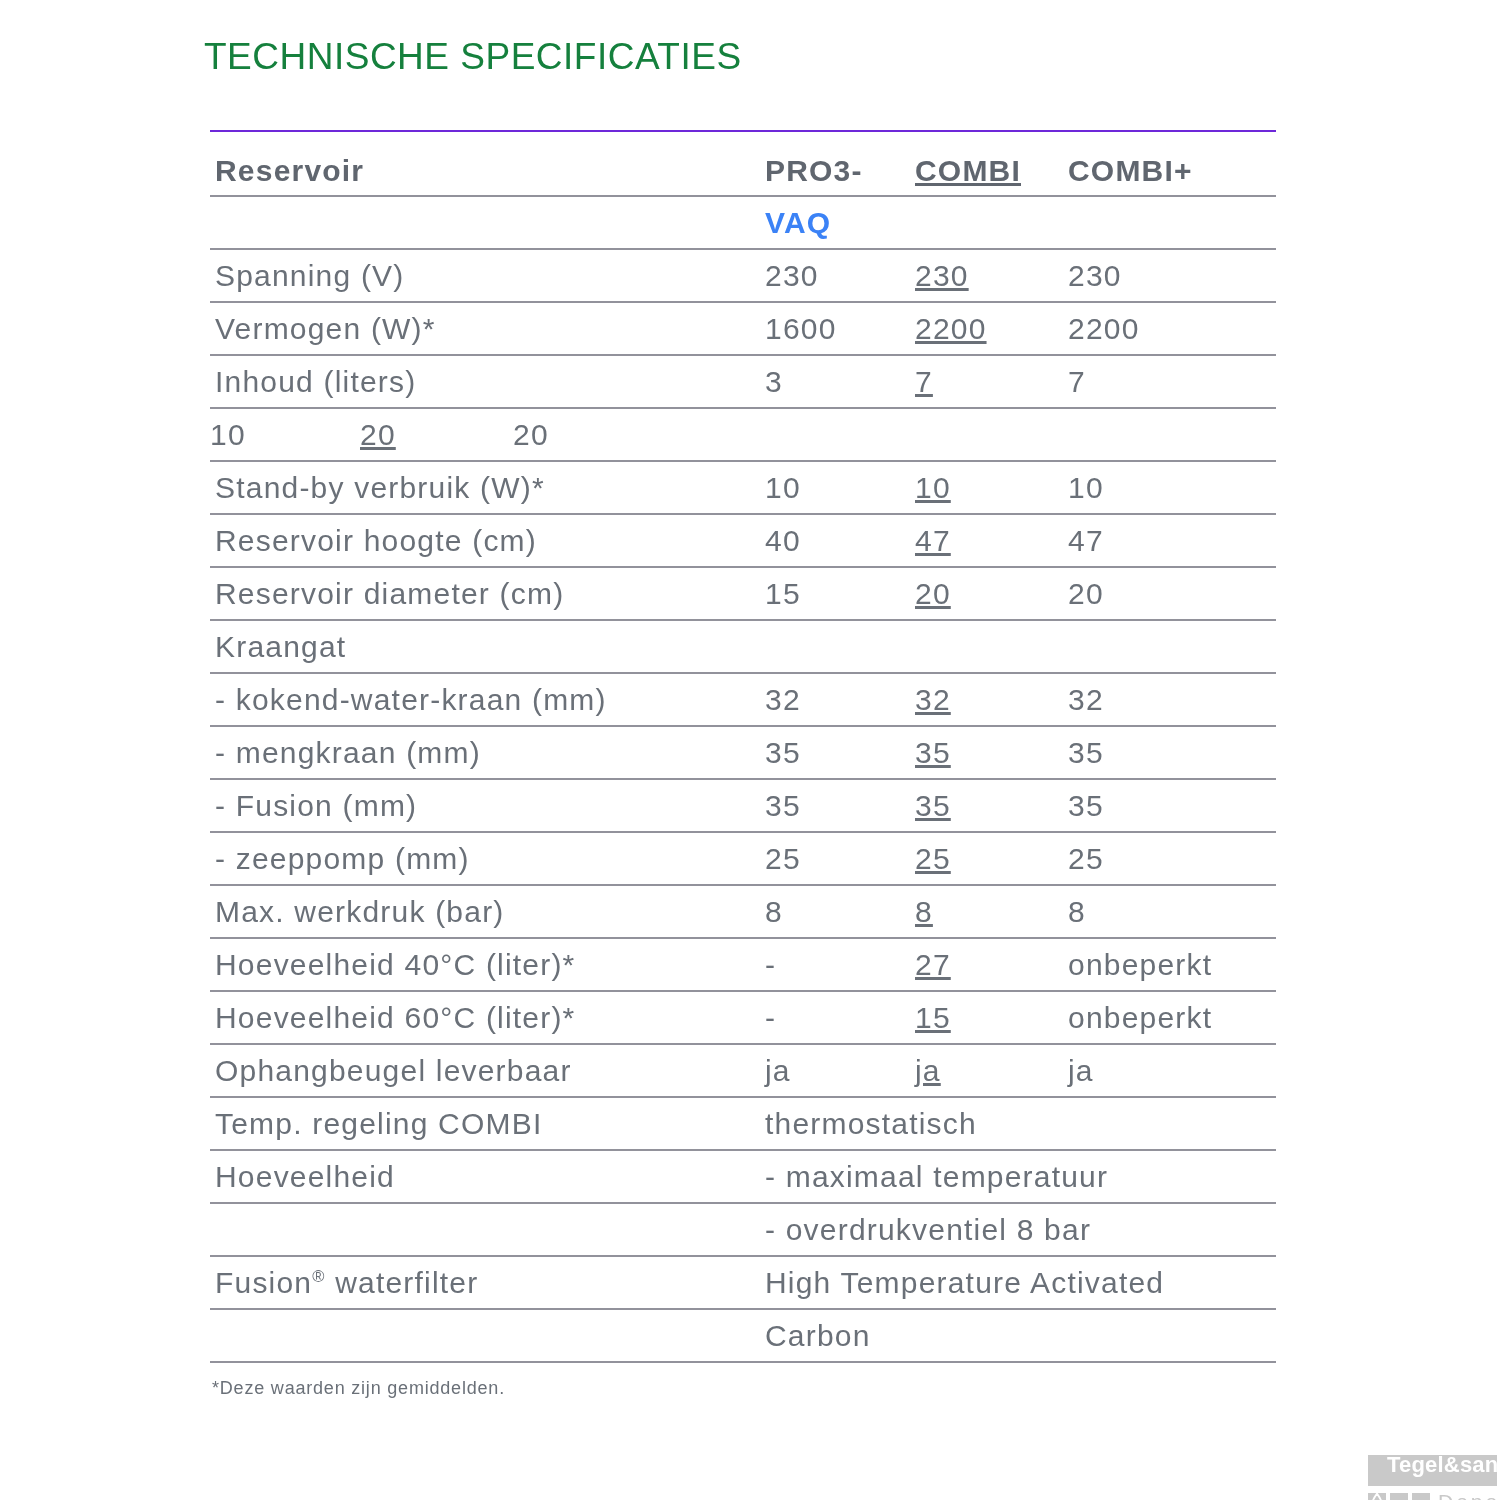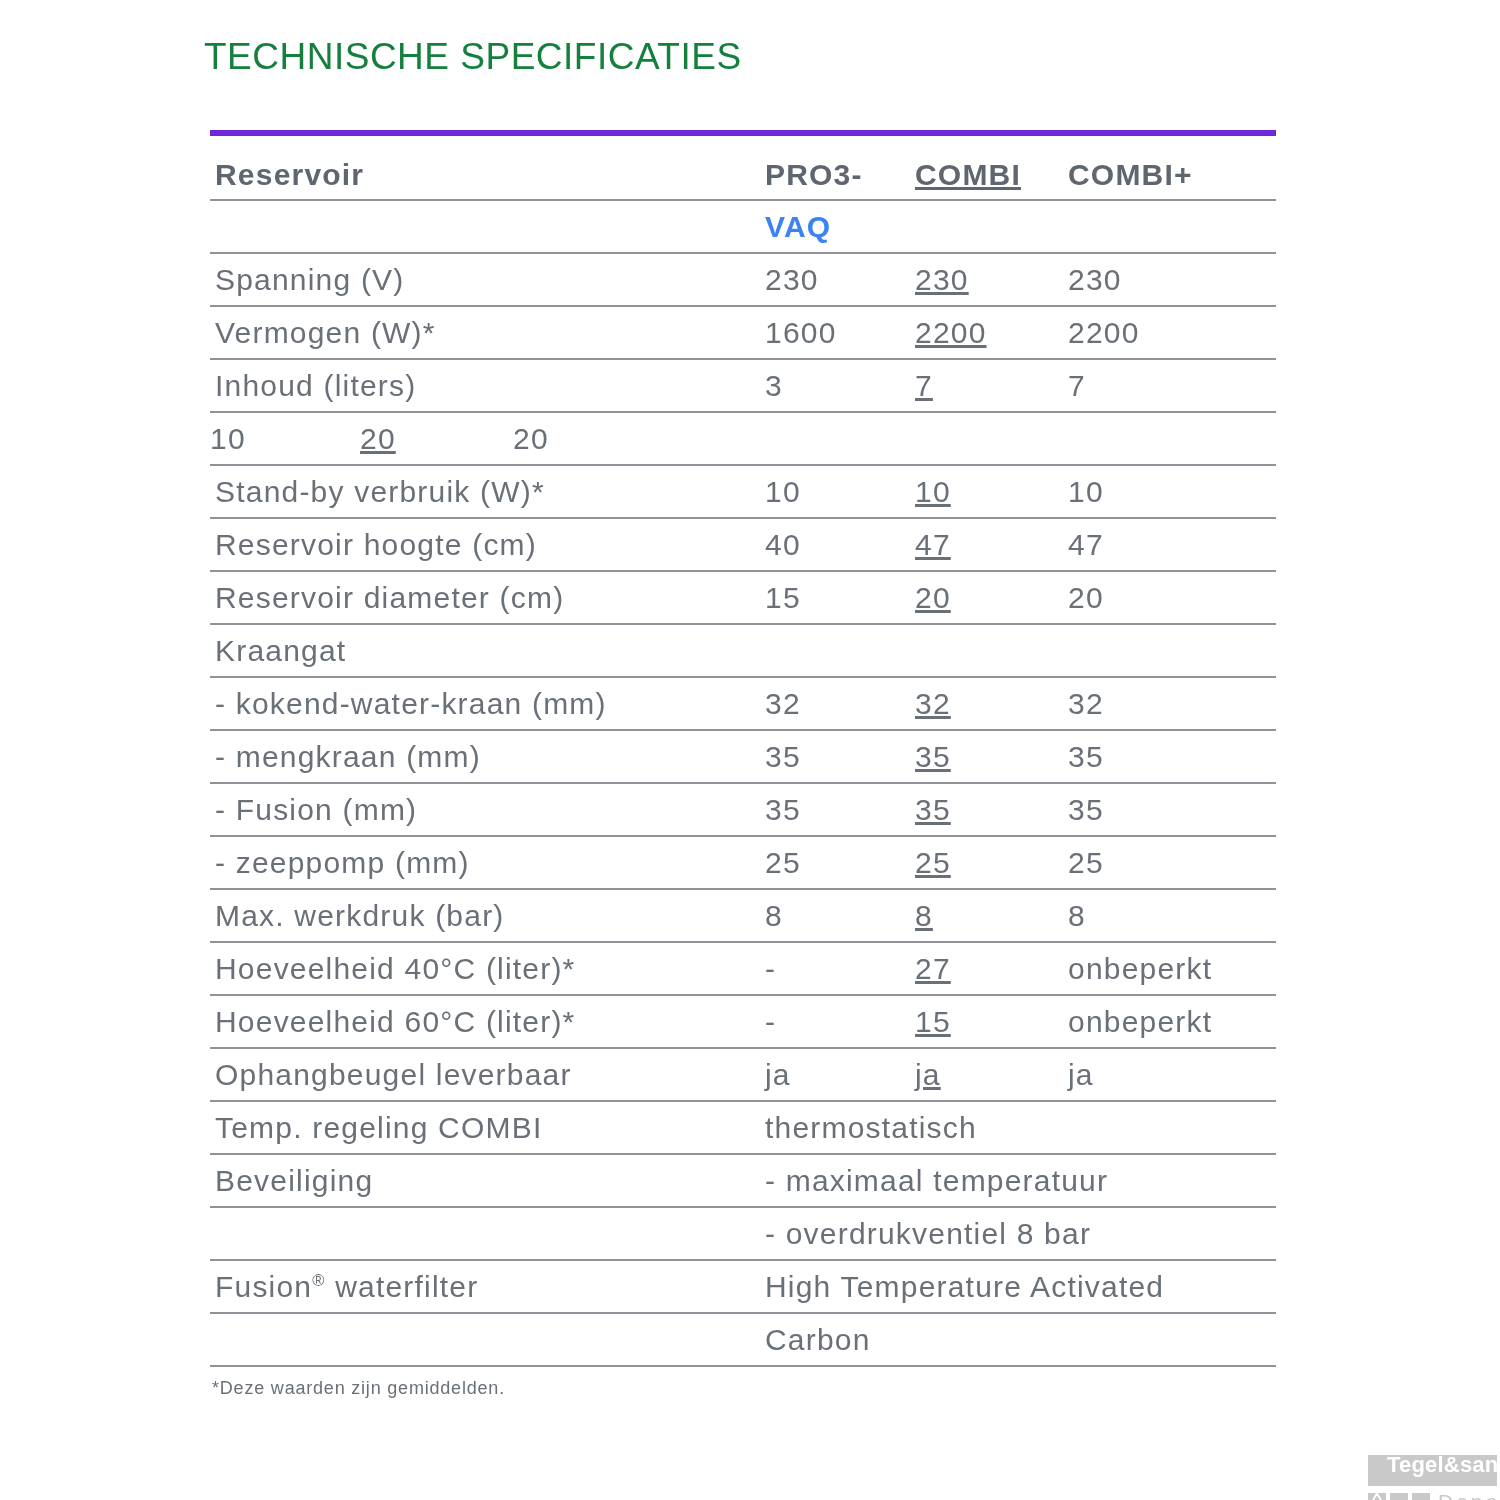--- a/index.html
+++ b/index.html
@@ -6,21 +6,21 @@
   .page{
     position:relative;width:1500px;height:1500px;background:#ffffff;overflow:hidden;
     font-family:"Liberation Sans", sans-serif;color:#6a7078;
   }
   .title{
     position:absolute;left:204px;top:36px;
     font-size:37px;font-weight:400;letter-spacing:0.5px;color:#15803d;white-space:nowrap;
   }
   .spec-table{
     position:absolute;left:210px;top:130px;width:1066px;
-    border-top:6px solid #6d28d9;font-size:30px;letter-spacing:1.2px;color:#6a7078;
+    border-top:2px solid #6d28d9;font-size:30px;letter-spacing:1.2px;color:#6a7078;
   }
   .trow{display:flex;align-items:center;height:51px;border-bottom:2px solid #92929b;}
   .trow.hdr{height:65px;padding-top:14px;box-sizing:border-box;font-weight:700;color:#60666f;}
   .trow.vaq{font-weight:700;color:#3b82f6;}
   .c-label{flex:0 0 555px;padding-left:5px;box-sizing:border-box;white-space:nowrap;}
   .c-v1{flex:0 0 150px;white-space:nowrap;}
   .c-v2{flex:0 0 153px;white-space:nowrap;text-decoration:underline;}
   .c-v3{flex:1;white-space:nowrap;}
   .c-span{flex:1;white-space:nowrap;}
   sup{font-size:0.55em;}
@@ -171,21 +171,21 @@
       <div class="c-v2">ja</div>
       <div class="c-v3">ja</div>
     </div>
 
     <div class="trow">
       <div class="c-label">Temp. regeling COMBI</div>
       <div class="c-span">thermostatisch</div>
     </div>
 
     <div class="trow">
-      <div class="c-label">Beveiliging</div>
+      <div class="c-label">Hoeveelheid</div>
       <div class="c-span">- maximaal temperatuur</div>
     </div>
 
     <div class="trow">
       <div class="c-label"></div>
       <div class="c-span">- overdrukventiel 8 bar</div>
     </div>
 
     <div class="trow">
       <div class="c-label"><span>Fusion</span><sup>®</sup><span> waterfilter</span></div>

